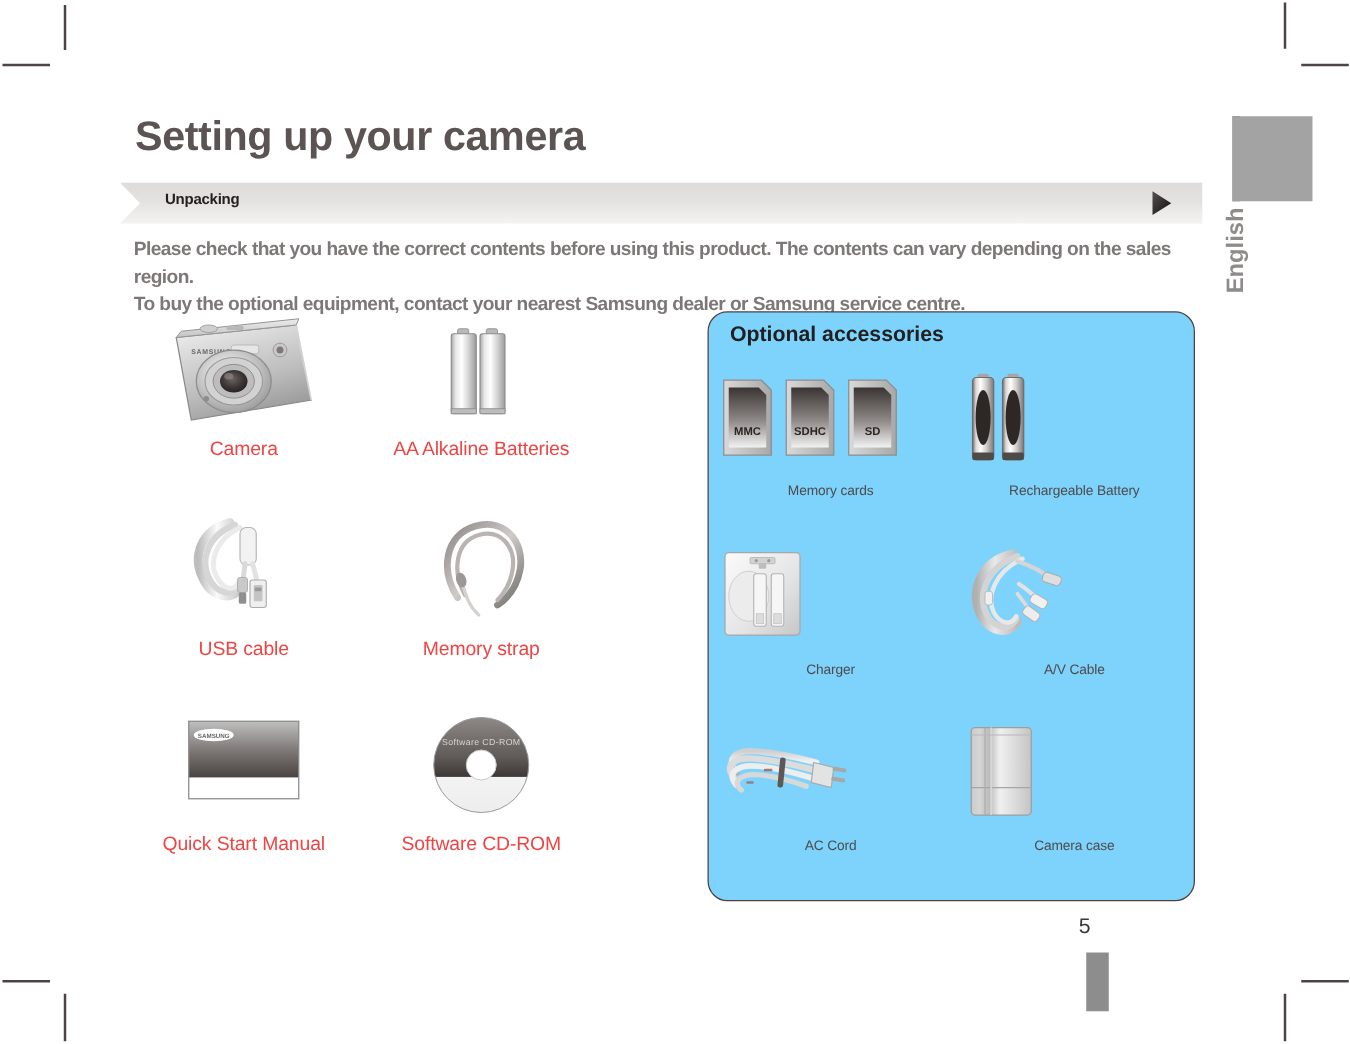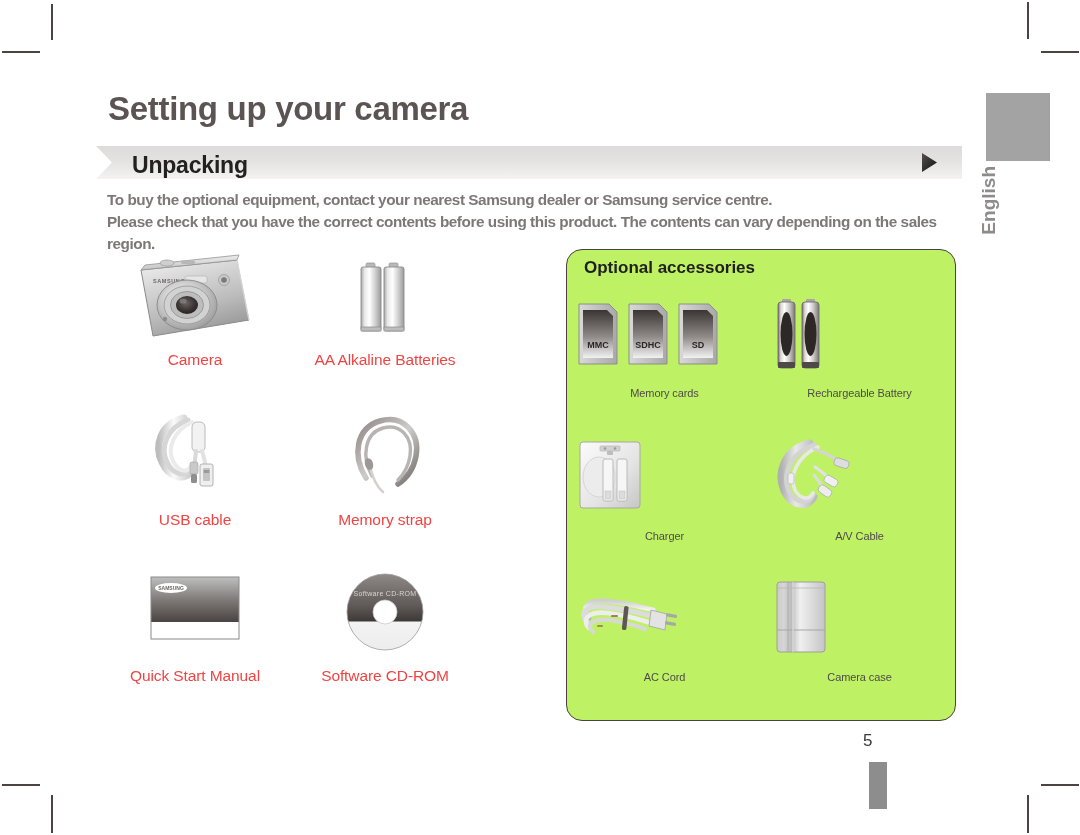--- a/index.html
+++ b/index.html
@@ -61,21 +61,21 @@
   }
   .banner-bg {
     position: absolute;
     left: 0; top: 0;
     width: 100%; height: 100%;
   }
   .banner-label {
     position: absolute;
     left: 36px;
     top: 6px;
-    font-size: 23px;
+    font-size: 12px;
     font-weight: bold;
     color: #23201f;
     letter-spacing: -0.2px;
   }
 
   
   .intro {
     position: absolute;
     left: 107px;
     top: 189px;
@@ -121,21 +121,21 @@
   
   .opt-panel {
     position: absolute;
     left: 566px;
     top: 249px;
     width: 390px;
     height: 472px;
     border: 1.4px solid #4b4140;
     border-radius: 16px;
     box-sizing: border-box;
-    background: #bef264;
+    background: #7dd3fc;
   }
   .opt-title {
     position: absolute;
     left: 17px;
     top: 8px;
     font-size: 17px;
     font-weight: bold;
     color: #22201f;
   }
   .opt-grid {
@@ -245,22 +245,22 @@
           <stop offset="100%" stop-color="#100f0f"></stop>
         </linearGradient>
       </defs>
       <path d="M0,0 L866,0 L866,33 L0,33 L16,16.5 Z" fill="url(#bannerGrad)"></path>
       <path d="M826,7 L841,16.5 L826,26 Z" fill="url(#arrowGrad)"></path>
     </svg>
     <div class="banner-label">Unpacking</div>
   </div>
 
   <div class="intro">
+    <div>Please check that you have the correct contents before using this product. The contents can vary depending on the sales region.</div>
     <div>To buy the optional equipment, contact your nearest Samsung dealer or Samsung service centre.</div>
-    <div>Please check that you have the correct contents before using this product. The contents can vary depending on the sales region.</div>
   </div>
 
   <div class="std-grid">
 
     <div class="std-row">
 
       <div class="cell">
         <div class="art">
           <svg width="140" height="100" viewBox="0 0 140 100">
             <defs>

